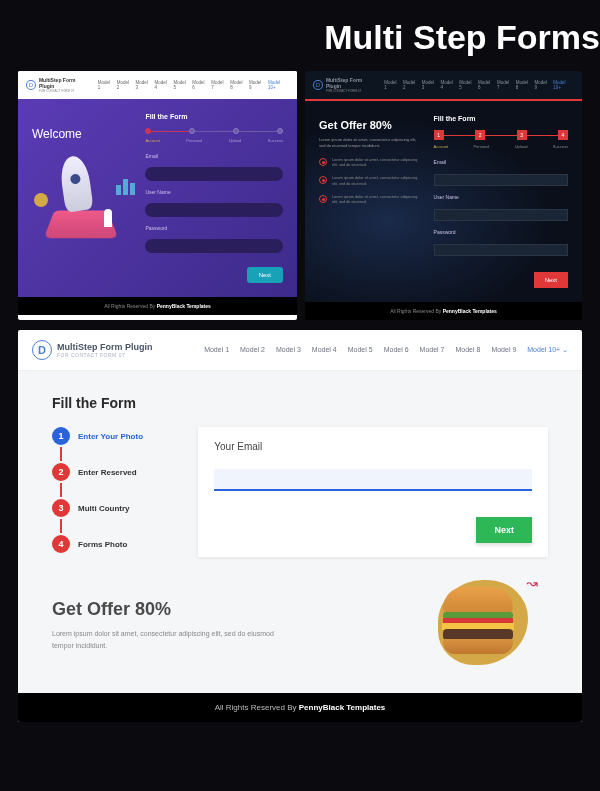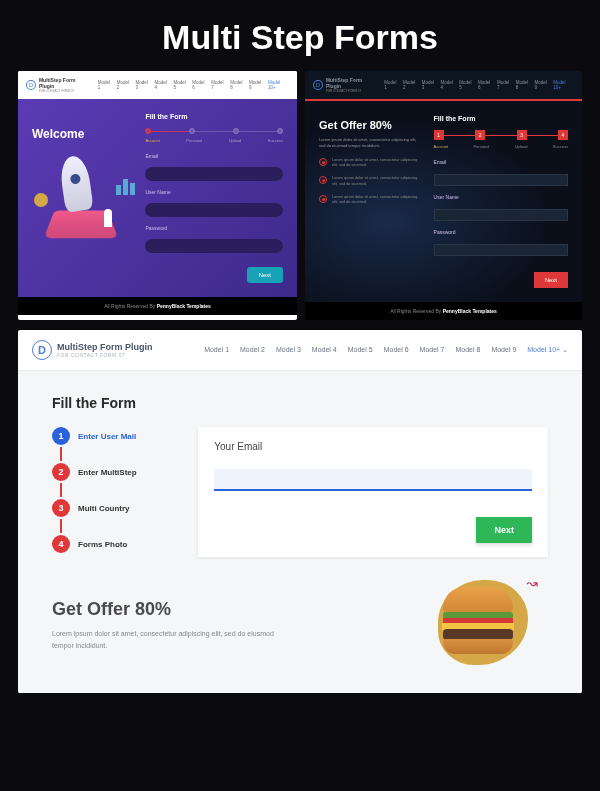--- a/index.html
+++ b/index.html
@@ -1,35 +1,35 @@
 <!DOCTYPE html>
 <html><head>
 <meta charset="utf-8">
 <style>
 *{margin:0;padding:0;box-sizing:border-box;font-family:Arial,sans-serif}
 body{background:#0a0a0f;width:600px;height:791px;overflow:hidden}
-.hero-title{color:#fff;font-size:34px;font-weight:900;text-align:center;padding:18px 0 14px}
+.hero-title{color:#fff;font-size:34px;font-weight:900;text-align:right;padding:18px 0 14px}
 .row1{display:flex;gap:8px;padding:0 18px}
 .card{background:#fff;border-radius:2px;overflow:hidden}
 .card1{width:280px}
 .card2{width:278px;background:#0a0f1a}
 .nav{background:#fff;padding:6px 8px;display:flex;align-items:center;font-size:5px;gap:6px}
 .nav2{background:#0d1520}
 .logo{display:flex;align-items:center;gap:3px}
 .logo-icon{width:10px;height:10px;border:1px solid #4a7fd4;border-radius:50%;display:flex;align-items:center;justify-content:center;font-size:6px;color:#4a7fd4}
 .logo-text{font-size:5px;font-weight:bold;color:#333}
 .logo-text2{color:#8a92a0}
 .logo-sub{font-size:3px;color:#888}
 .navitems{display:flex;gap:3px;margin-left:auto}
 .navitem{font-size:4.5px;color:#666;cursor:pointer}
 .navitem2{color:#8a92a0}
 .navitem.active{color:#4a7fd4}
 .body1{background:linear-gradient(135deg,#5b3bb5,#3d2a8a);padding:14px;display:flex;min-height:168px}
 .left1{width:42%;color:#fff;padding-top:14px}
-.welcome{font-size:12px;font-weight:bold;margin-bottom:10px}
+.welcome{font-size:12px;font-weight:normal;margin-bottom:10px}
 .rocket{width:100%;height:90px;position:relative}
 .right1{width:58%;padding-left:8px}
 .fill{color:#fff;font-size:7px;font-weight:bold;margin-bottom:8px}
 .steps{display:flex;align-items:center;margin-bottom:4px}
 .dot{width:6px;height:6px;border-radius:50%;background:#c73659}
 .dot.inactive{background:#6b5ba8;border:1px solid #8a7cc4}
 .line{flex:1;height:1px;background:#c73659}
 .line.inactive{background:#6b5ba8}
 .steplabels{display:flex;justify-content:space-between;font-size:4px;color:#a89cd4;margin-bottom:10px}
 .steplabels span:first-child{color:#d4a847}
@@ -266,26 +266,26 @@
       <span class="navitem3">Model 9</span>
       <span class="navitem3 active"><span>Model 10+</span> <span>⌄</span></span>
     </div>
   </div>
   <div class="body3">
     <div class="fill3">Fill the Form</div>
     <div class="layout3">
       <div class="stepsv">
         <div class="stepv">
             <div class="circ c1">1</div>
-            <div class="stepvt active">Enter User Mail</div>
+            <div class="stepvt active">Enter Your Photo</div>
           </div>
         <div class="vline"></div>
         <div class="stepv">
             <div class="circ c2">2</div>
-            <div class="stepvt">Enter MultiStep</div>
+            <div class="stepvt">Enter Reserved</div>
           </div>
         <div class="vline"></div>
         <div class="stepv">
             <div class="circ c3">3</div>
             <div class="stepvt">Multi Country</div>
           </div>
         <div class="vline"></div>
         <div class="stepv">
             <div class="circ c4">4</div>
             <div class="stepvt">Forms Photo</div>
@@ -309,13 +309,14 @@
           <div class="buntop"></div>
             <div class="lettuce"></div>
             <div class="tomato"></div>
             <div class="cheese"></div>
             <div class="patty"></div>
             <div class="bunbot"></div>
         </div>
       </div>
     </div>
   </div>
+  <div class="footer3"><span>All Rights Reserved By </span><b>PennyBlack Templates</b></div>
 </div>
 
 </body></html>

